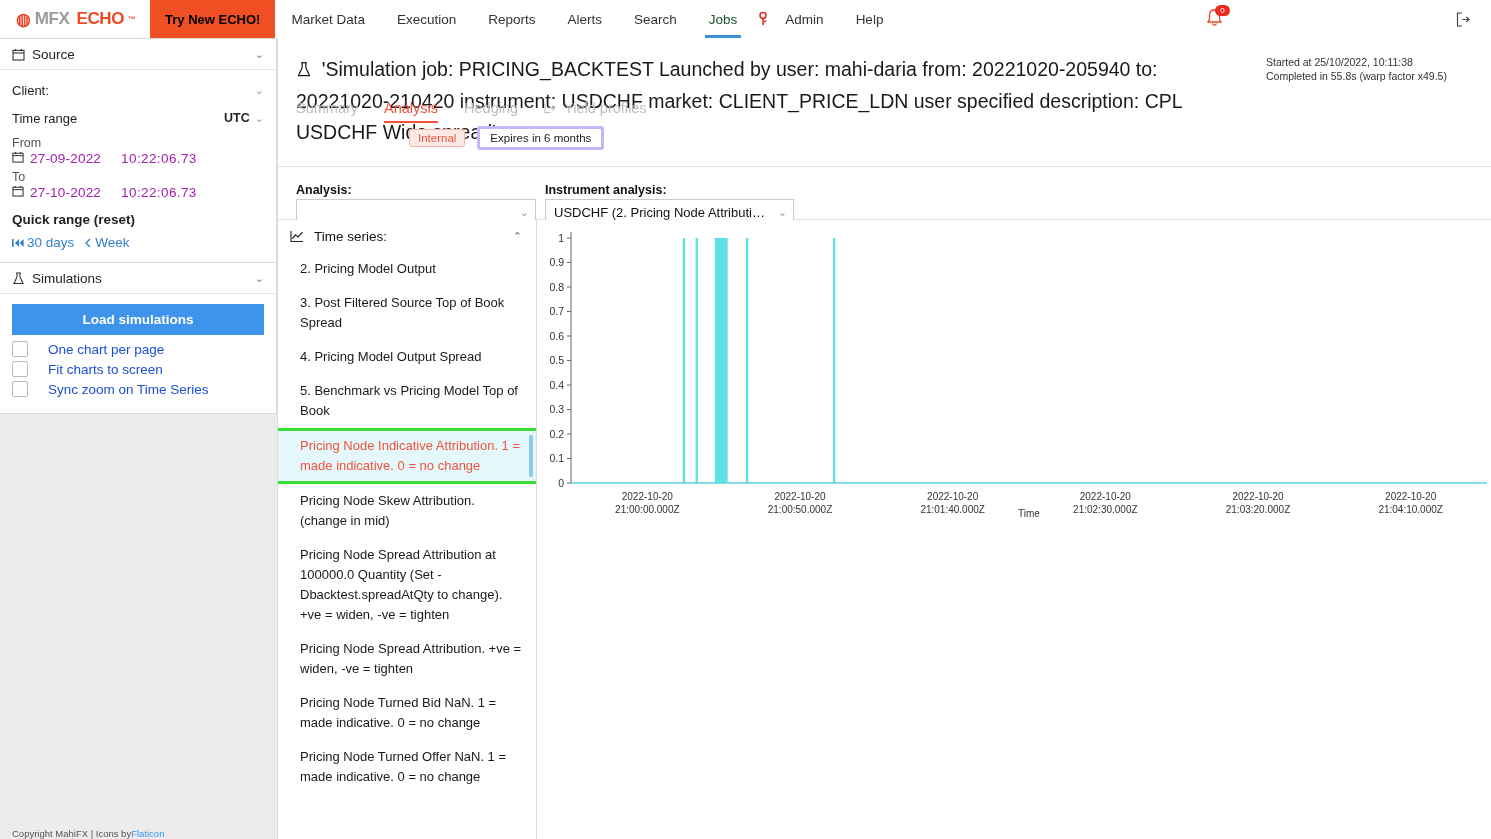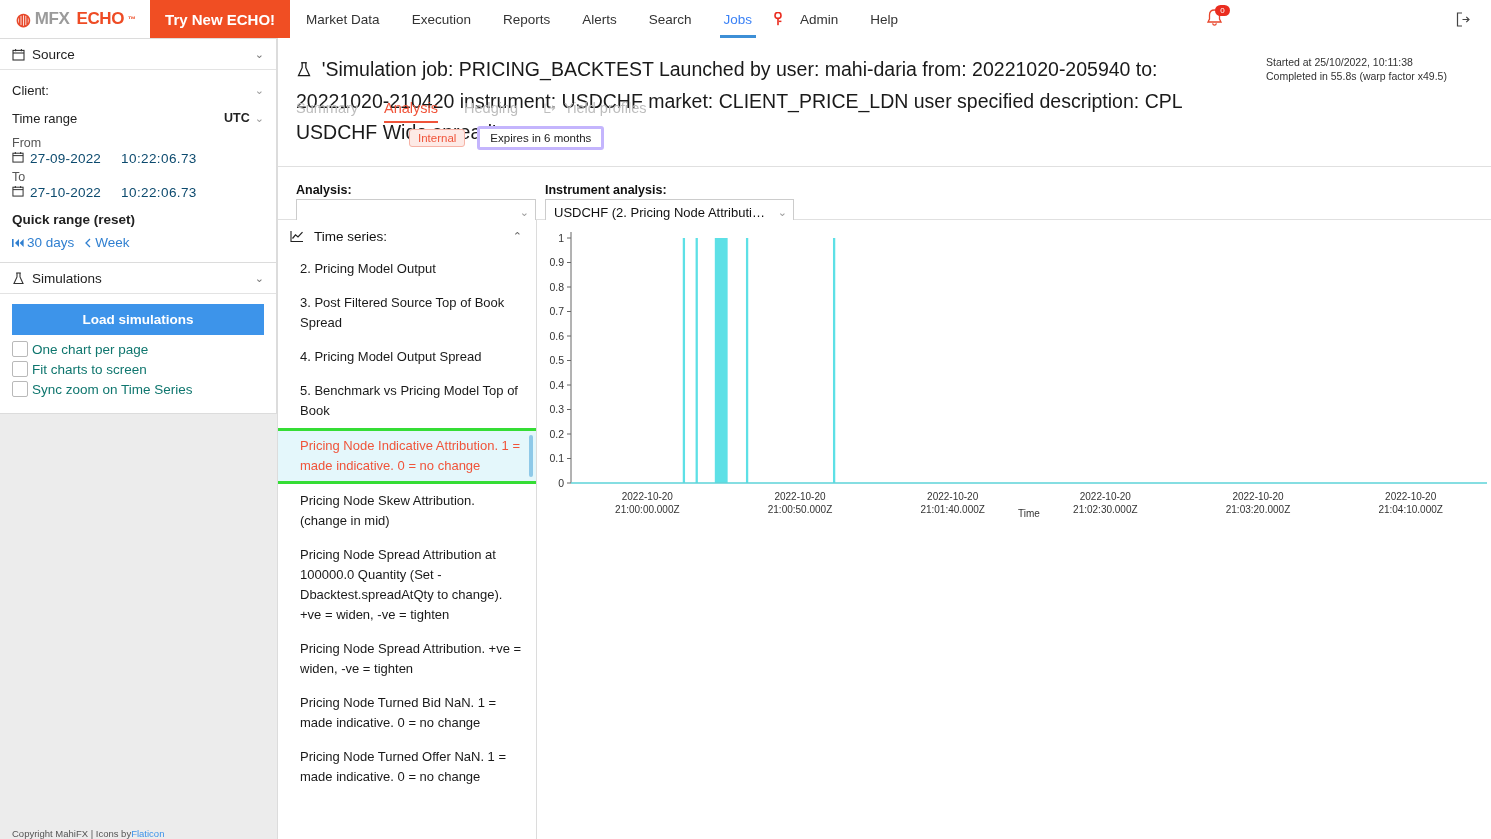--- a/index.html
+++ b/index.html
@@ -19,29 +19,29 @@
   }
   .logo{display:flex;align-items:center;padding:0 14px 0 16px;gap:4px;}
   .logo-mark{
     color:#e8492b;font-size:17px;line-height:1;letter-spacing:-2px;
     font-weight:bold;margin-right:2px;
   }
   .logo-mfx{color:#9b9b9b;font-weight:bold;font-size:17px;letter-spacing:-0.4px;}
   .logo-echo{color:#ee4b24;font-weight:bold;font-size:17px;letter-spacing:-0.4px;margin-left:3px;}
   .logo-tm{color:#ee4b24;font-size:8px;vertical-align:super;font-weight:bold;}
   .try-btn{
-    background:#f04e23;color:#ffffff;display:flex;align-items:center;
-    padding:0 15px;font-size:15px;font-weight:600;cursor:pointer;
+    background:#f04e23;color:#000000;display:flex;align-items:center;
+    padding:0 15px;font-size:13px;font-weight:600;cursor:pointer;
   }
   .navitems{display:flex;align-items:stretch;}
   .navitem{
     display:flex;align-items:center;padding:0 16px;color:#333;font-size:13.5px;
     cursor:pointer;position:relative;
   }
-  .navitem.active{color:#3b82f6;}
+  .navitem.active{color:#14532d;}
   .navitem.active:after{
     content:"";position:absolute;left:12px;right:12px;bottom:0;height:3px;background:#3d8fd6;
   }
   .key-icon{color:#ea2c1f;font-size:14px;margin-right:-4px;display:flex;align-items:center;padding:0 4px;}
   .nav-right{margin-left:auto;display:flex;align-items:center;}
   .bell-wrap{position:relative;margin-right:230px;cursor:pointer;}
   .bell{color:#e8452b;font-size:19px;line-height:1;}
   .bell-badge{
     position:absolute;top:-3px;right:-6px;background:#ea2c1f;color:#fff;
     border-radius:9px;font-size:8px;min-width:11px;height:11px;line-height:11px;
@@ -61,32 +61,32 @@
   .panel-head .ph-icon{margin-right:7px;font-size:13px;color:#333;display:flex;}
   .panel-head .ph-title{font-size:13.5px;color:#222;font-weight:400;}
   .panel-head .chev{margin-left:auto;color:#777;font-size:11px;}
   .panel-body{padding:6px 12px 12px 12px;}
   .row{display:flex;align-items:center;min-height:28px;}
   .row .lbl{font-size:13px;color:#222;font-weight:400;}
   .row .right{margin-left:auto;display:flex;align-items:center;gap:5px;}
   .row .utc{font-size:12.5px;font-weight:bold;color:#222;}
   .chev-sm{color:#9a9a9a;font-size:11px;}
   .sublabel{font-size:12.5px;color:#555;margin-top:4px;}
-  .dateline{display:flex;align-items:flex-end;font-size:13.5px;color:#0c4a6e;margin-top:1px;letter-spacing:.2px;}
+  .dateline{display:flex;align-items:flex-end;font-size:13.5px;color:#a21caf;margin-top:1px;letter-spacing:.2px;}
   .cal-icon{margin-right:6px;font-size:12px;}
   .dateline .time{margin-left:20px;letter-spacing:.4px;}
   .quick{font-size:13.5px;color:#222;font-weight:600;margin-top:12px;}
   .quick-links{display:flex;align-items:center;gap:10px;margin-top:8px;color:#2f7fd0;font-size:13.5px;}
   .quick-links span{cursor:pointer;display:flex;align-items:center;gap:3px;}
   .load-btn{
     display:block;width:100%;background:#3d94ea;color:#fff;border:none;
     padding:8px 0;font-size:13.5px;font-weight:600;cursor:pointer;
     font-family:"Liberation Sans",sans-serif;margin-bottom:6px;
   }
-  .cbrow{display:flex;align-items:center;gap:4px;margin:4px 0;font-size:13.5px;color:#0f766e;cursor:pointer;}
+  .cbrow{display:flex;align-items:center;gap:20px;margin:4px 0;font-size:13.5px;color:#1d4ed8;cursor:pointer;}
   .cbox{
     width:14px;height:14px;border:1px solid #b9b9b9;background:#fff;border-radius:2px;flex:none;
   }
   .footer{
     position:absolute;left:0;bottom:0;width:277px;height:20px;background:#ececec;
     display:flex;align-items:flex-end;padding-left:12px;font-size:9.5px;color:#555;
   }
   .footer a{color:#3d94ea;text-decoration:none;}
 
   

